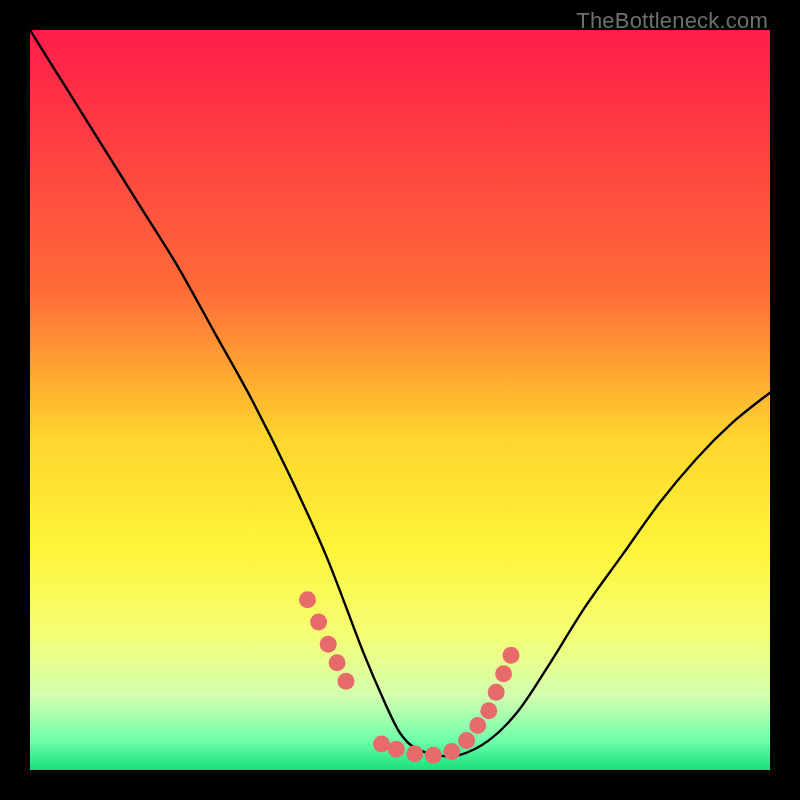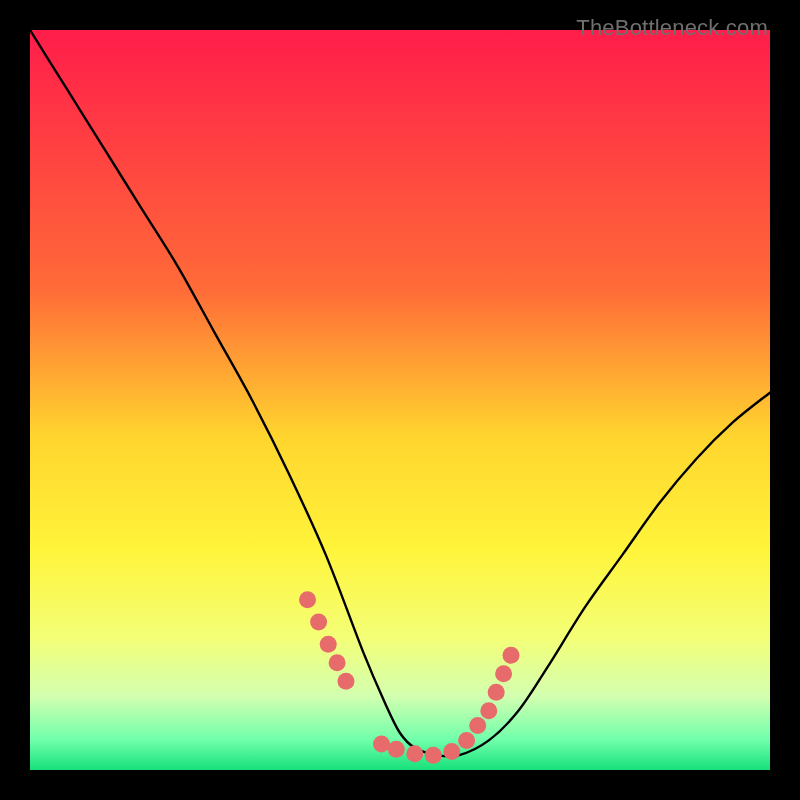--- a/index.html
+++ b/index.html
@@ -21,21 +21,21 @@
   }
   .plot {
     position: absolute;
     left: 0;
     top: 0;
     width: 740px;
     height: 740px;
   }
   .watermark {
     position: absolute;
-    top: 15px;
+    top: 8px;
     right: 32px;
     color: #6f6f6f;
     font-size: 22px;
     font-weight: 400;
     letter-spacing: 0.2px;
     z-index: 20;
   }
   svg {
     display: block;
   }

